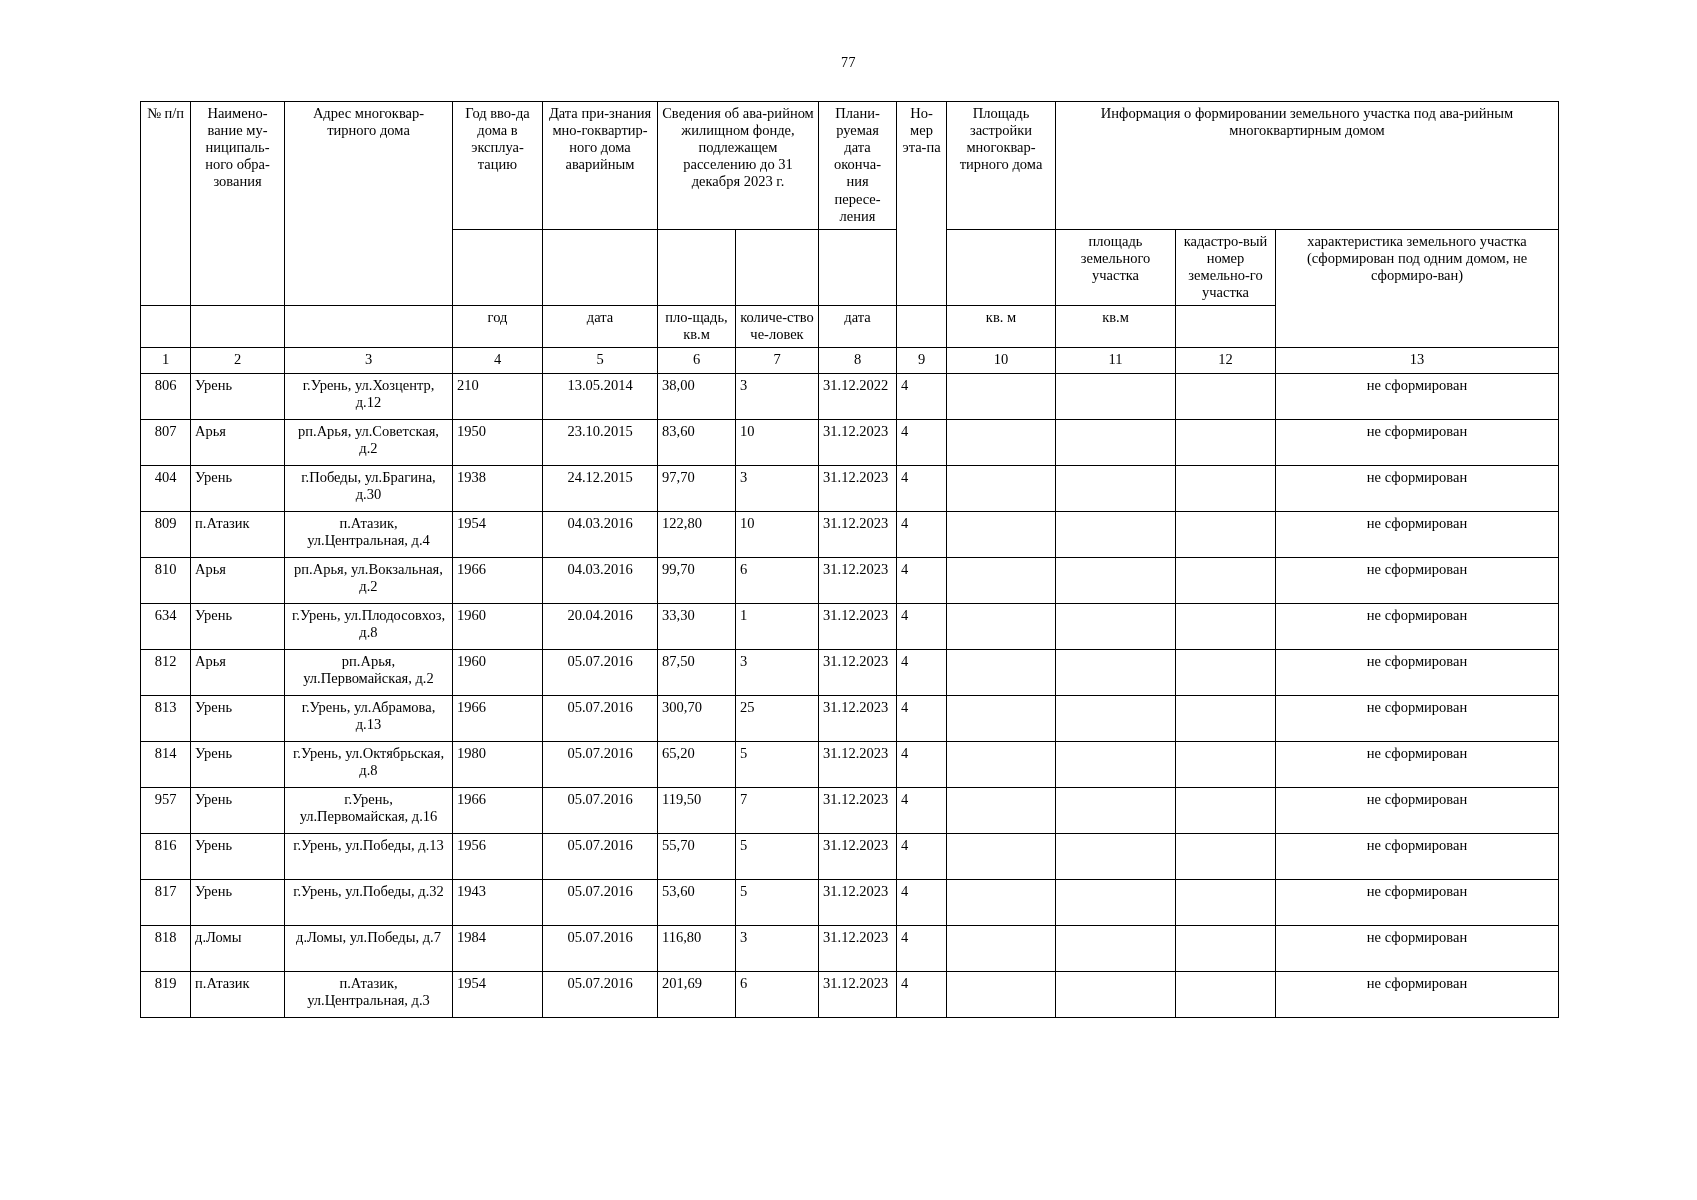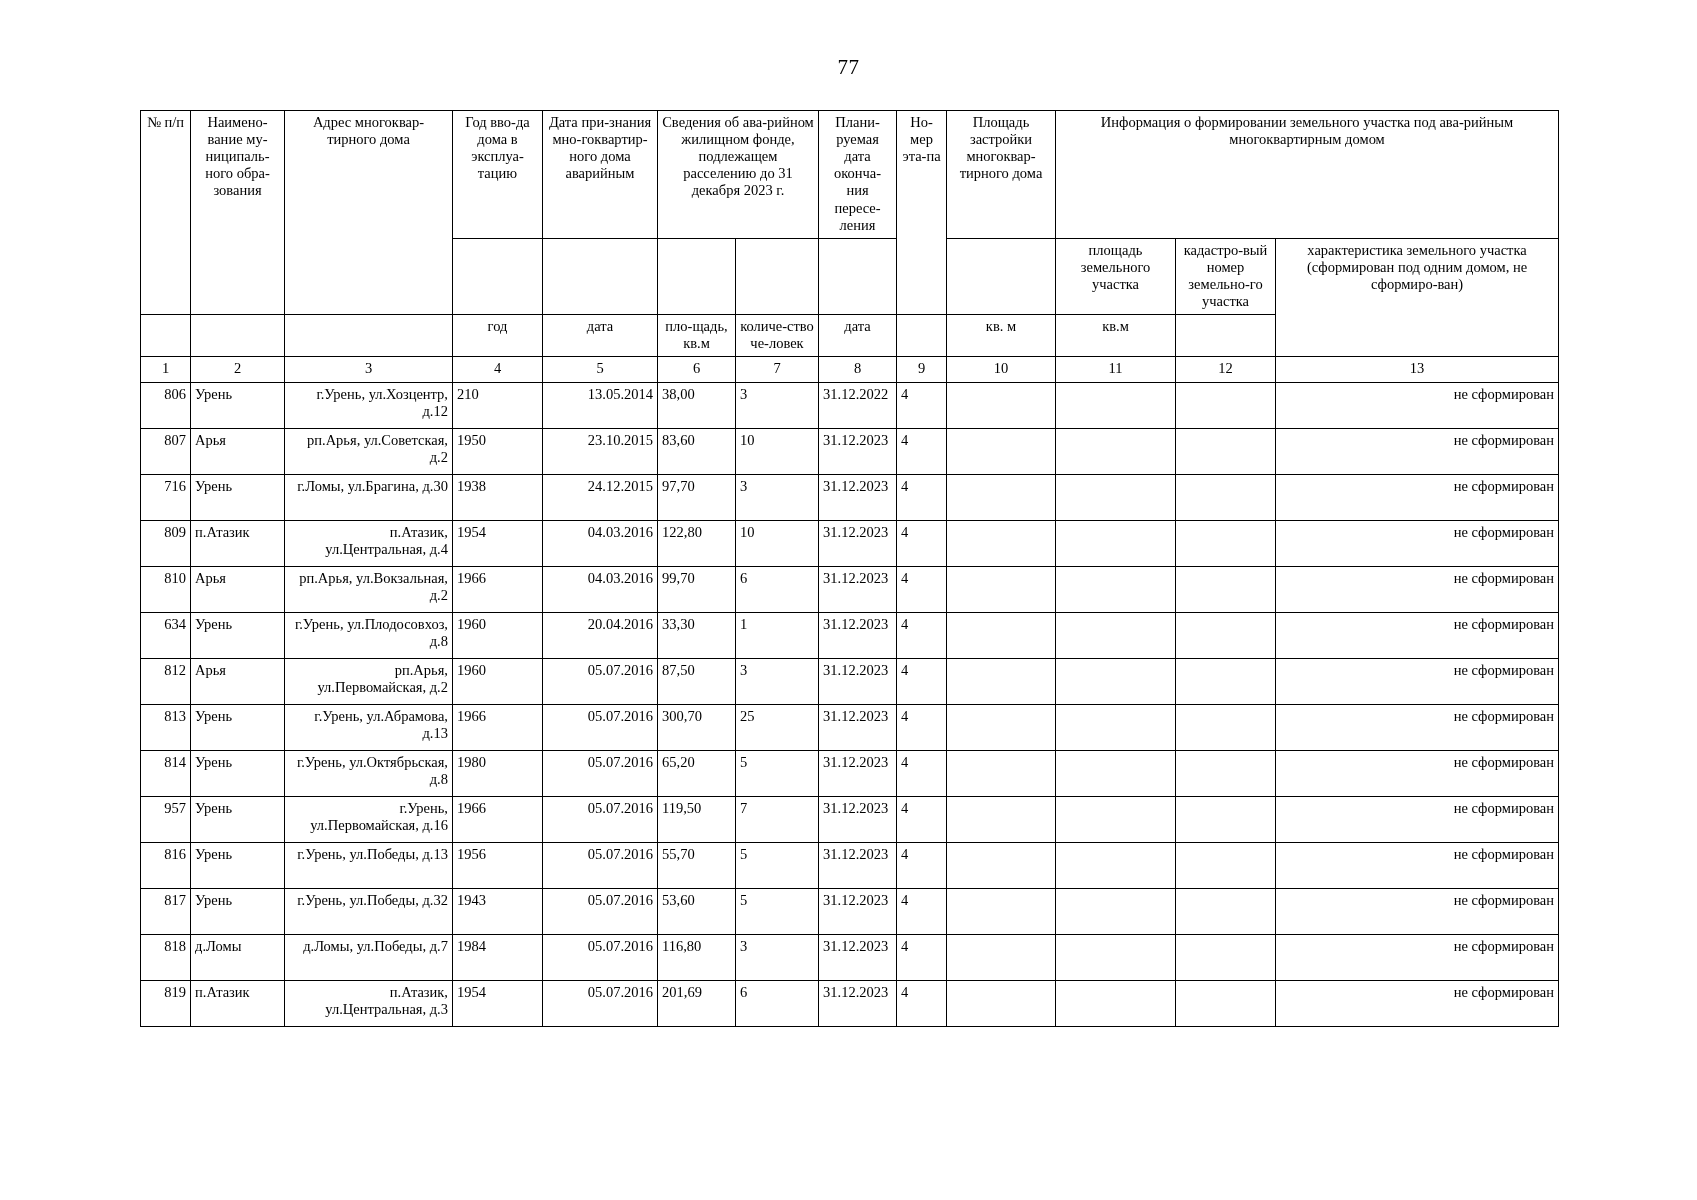--- a/index.html
+++ b/index.html
@@ -15,21 +15,21 @@
   }
   .page {
     position: relative;
     width: 1697px;
     min-height: 1200px;
     box-sizing: border-box;
     padding: 55px 140px 0 140px;
   }
   .page-number {
     text-align: center;
-    font-size: 21px;
+    font-size: 14px;
     margin: 0 0 30px 0;
     letter-spacing: 0.5px;
   }
   table.doc-table {
     border-collapse: collapse;
     table-layout: fixed;
     width: 1418px;
     margin: 8px auto;
   }
   table.doc-table th,
@@ -56,21 +56,21 @@
     padding-top: 4px;
     padding-bottom: 4px;
   }
   .numrow td {
     text-align: center;
     font-size: 15px;
     padding-top: 2px;
     padding-bottom: 3px;
   }
   td.cell-center {
-    text-align: right;
+    text-align: center;
   }
   td.cell-left {
     text-align: left;
   }
   .row-body td {
     height: 38px;
   }
   
   col.c1  { width: 50px; }
   col.c2  { width: 94px; }
@@ -189,23 +189,23 @@
           <td class="cell-left">83,60</td>
           <td class="cell-left">10</td>
           <td class="cell-left">31.12.2023</td>
           <td class="cell-left">4</td>
           <td class="cell-left"></td>
           <td class="cell-left"></td>
           <td class="cell-left"></td>
           <td class="cell-center">не сформирован</td>
         </tr>
         <tr class="row-body">
-          <td class="cell-center">716</td>
-          <td class="cell-left">Урень</td>
-          <td class="cell-center">г.Ломы, ул.Брагина, д.30</td>
+          <td class="cell-center">404</td>
+          <td class="cell-left">Урень</td>
+          <td class="cell-center">г.Победы, ул.Брагина, д.30</td>
           <td class="cell-left">1938</td>
           <td class="cell-center">24.12.2015</td>
           <td class="cell-left">97,70</td>
           <td class="cell-left">3</td>
           <td class="cell-left">31.12.2023</td>
           <td class="cell-left">4</td>
           <td class="cell-left"></td>
           <td class="cell-left"></td>
           <td class="cell-left"></td>
           <td class="cell-center">не сформирован</td>

